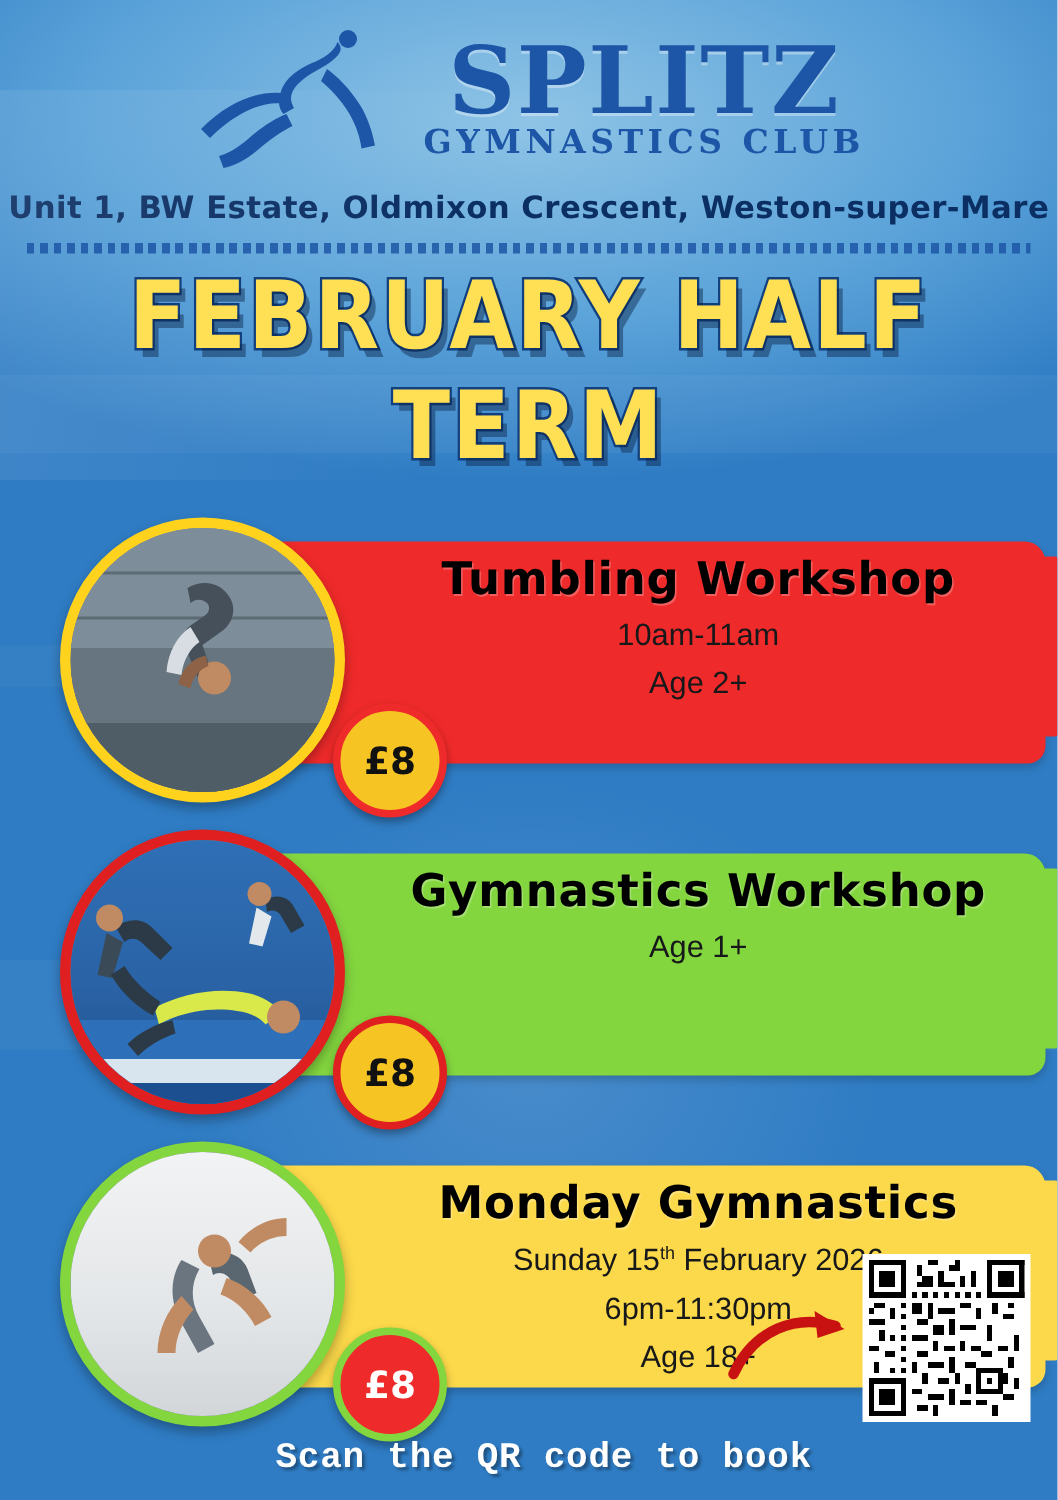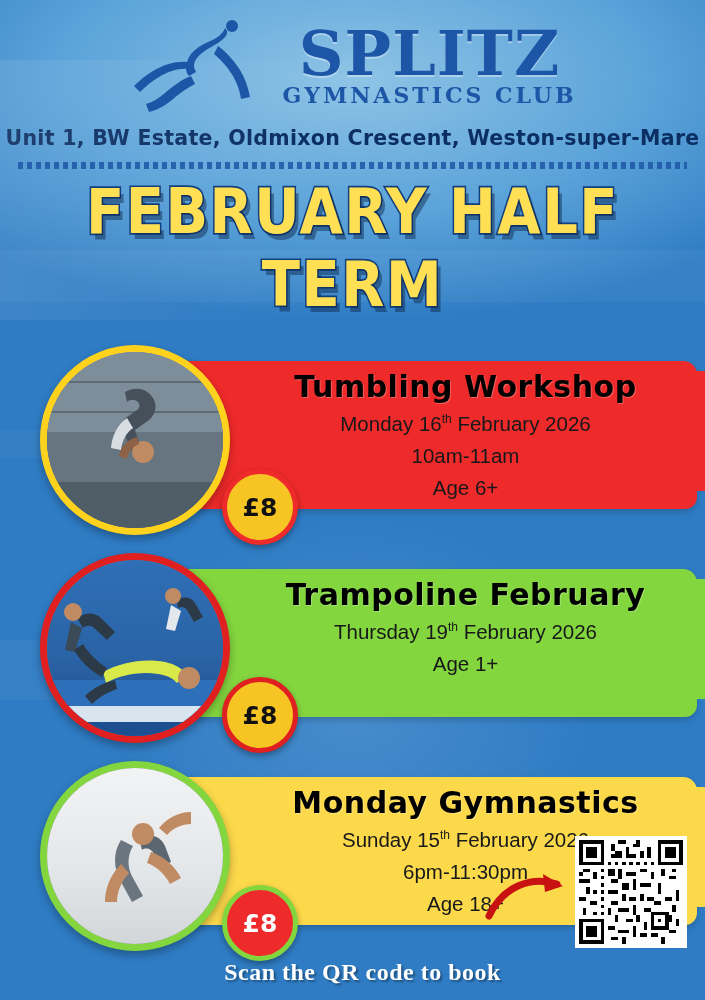--- a/index.html
+++ b/index.html
@@ -197,21 +197,21 @@
   .qr-wrap canvas, .qr-wrap svg { display: block; }
   .arrow {
     position: absolute;
     right: 140px; bottom: 78px;
     width: 80px; height: 52px;
   }
   .scan-text {
     position: absolute;
     left: 0; right: 0; bottom: 14px;
     text-align: center;
-    font-family: Liberation Serif, serif;
+    font-family: Liberation Mono, monospace;
     font-weight: bold;
     font-size: 24px;
     color: #ffffff;
     letter-spacing: 0.5px;
     text-shadow: 2px 2px 2px rgba(0,0,0,0.35);
     padding-left: 20px;
   }
 </style>
 </head>
 <body>
@@ -265,23 +265,22 @@
             <path d="M78 40c10-6 22-4 28 6 5 8 2 17-4 22l-14 10 6 18-9 4-9-22c-2-5 0-10 4-13l10-7c3-2 3-6 1-8-3-3-8-3-11 0z" fill="#46505a"></path>
             <path d="M86 76c-6 4-11 12-12 22l-10-2c1-13 7-24 16-30z" fill="#d7dde2"></path>
             <circle cx="96" cy="100" r="11" fill="#c08a63"></circle>
             <path d="M92 92c-6 2-11 8-12 15l-8-3c2-10 9-17 18-19z" fill="#8d6246"></path>
           </g>
         </svg>
       </div>
       <div class="price">£8</div>
       <div class="row-text">
         <div class="row-title">Tumbling Workshop</div>
-        <div class="row-line"><span>Monday 16</span><sup>th</sup><span> February  2026</span></div>
         <div class="row-line">10am-11am</div>
-        <div class="row-line">Age 6+</div>
+        <div class="row-line">Age 2+</div>
       </div>
     </div>
 
     <div class="row row-2">
       <div class="banner"></div>
       <div class="photo">
         <div class="ph-sky" style="background:linear-gradient(180deg,#2f6fb5 0%,#2a63a6 55%,#1d4f8c 100%)"></div>
         <svg class="fig" viewBox="0 0 190 190" width="190" height="190" aria-hidden="true">
           <rect x="0" y="120" width="190" height="70" fill="#2d6fb8"></rect>
           <rect x="0" y="146" width="190" height="16" fill="#d8e4ee"></rect>
@@ -297,22 +296,21 @@
           <g>
             <path d="M56 112c18-10 42-14 62-10 10 2 18 7 22 13l-10 8c-4-5-11-8-19-9-18-3-38 1-52 9z" fill="#d9e94a"></path>
             <circle cx="142" cy="118" r="11" fill="#c08a63"></circle>
             <path d="M60 108c-9-6-18-14-24-24l-9 6c7 12 17 21 28 27z" fill="#2b3a46"></path>
             <path d="M68 120c-10 2-22 8-30 16l7 8c7-7 16-12 25-15z" fill="#2b3a46"></path>
           </g>
         </svg>
       </div>
       <div class="price">£8</div>
       <div class="row-text">
-        <div class="row-title">Trampoline February</div>
-        <div class="row-line"><span>Thursday 19</span><sup>th</sup><span> February 2026</span></div>
+        <div class="row-title">Gymnastics Workshop</div>
         <div class="row-line">Age 1+</div>
       </div>
     </div>
 
     <div class="row row-3">
       <div class="banner"></div>
       <div class="photo">
         <div class="ph-sky" style="background:linear-gradient(180deg,#f2f3f4 0%,#e3e6e8 60%,#d2d6d9 100%)"></div>
         <svg class="fig" viewBox="0 0 190 190" width="190" height="190" aria-hidden="true">
           <g>

